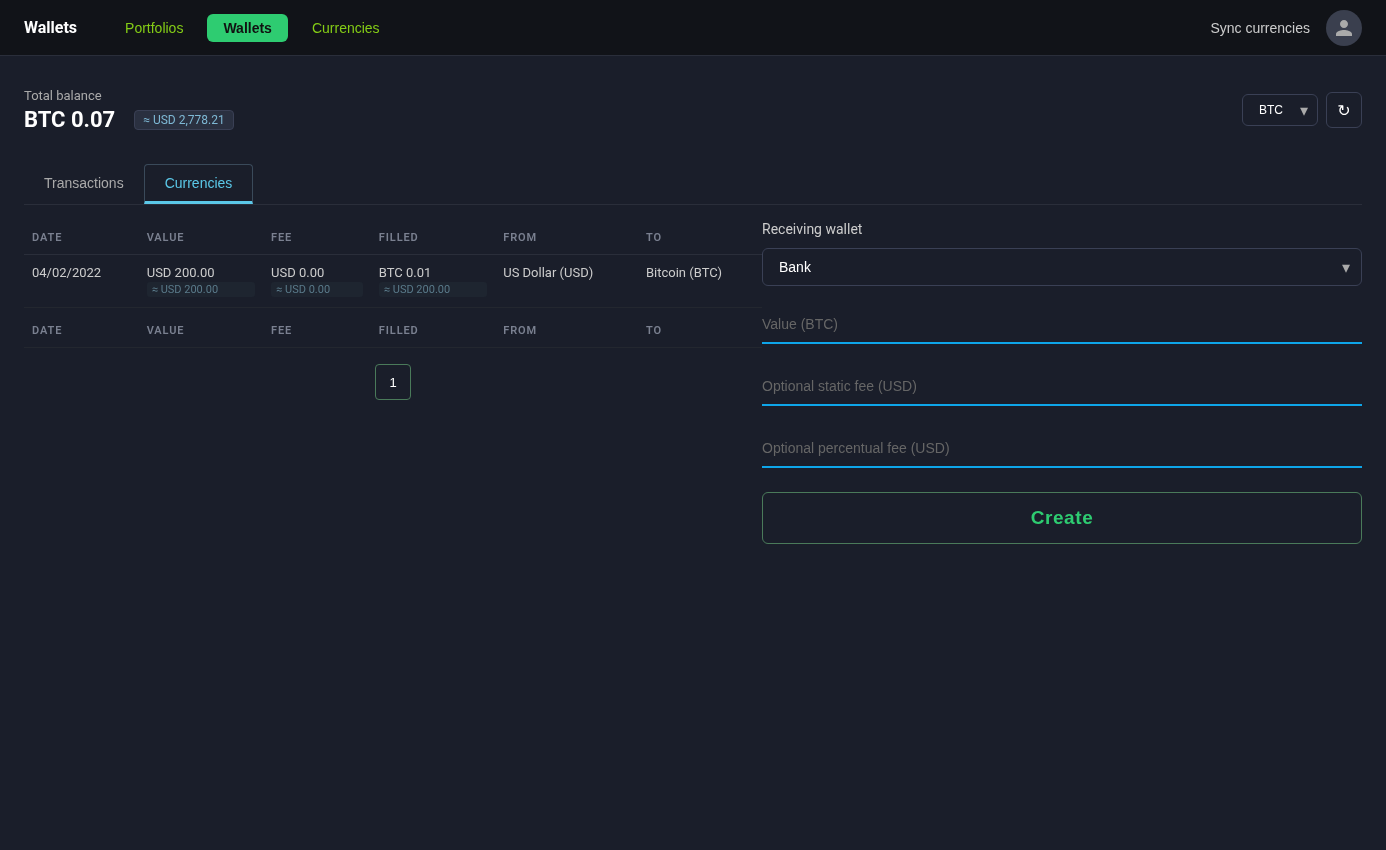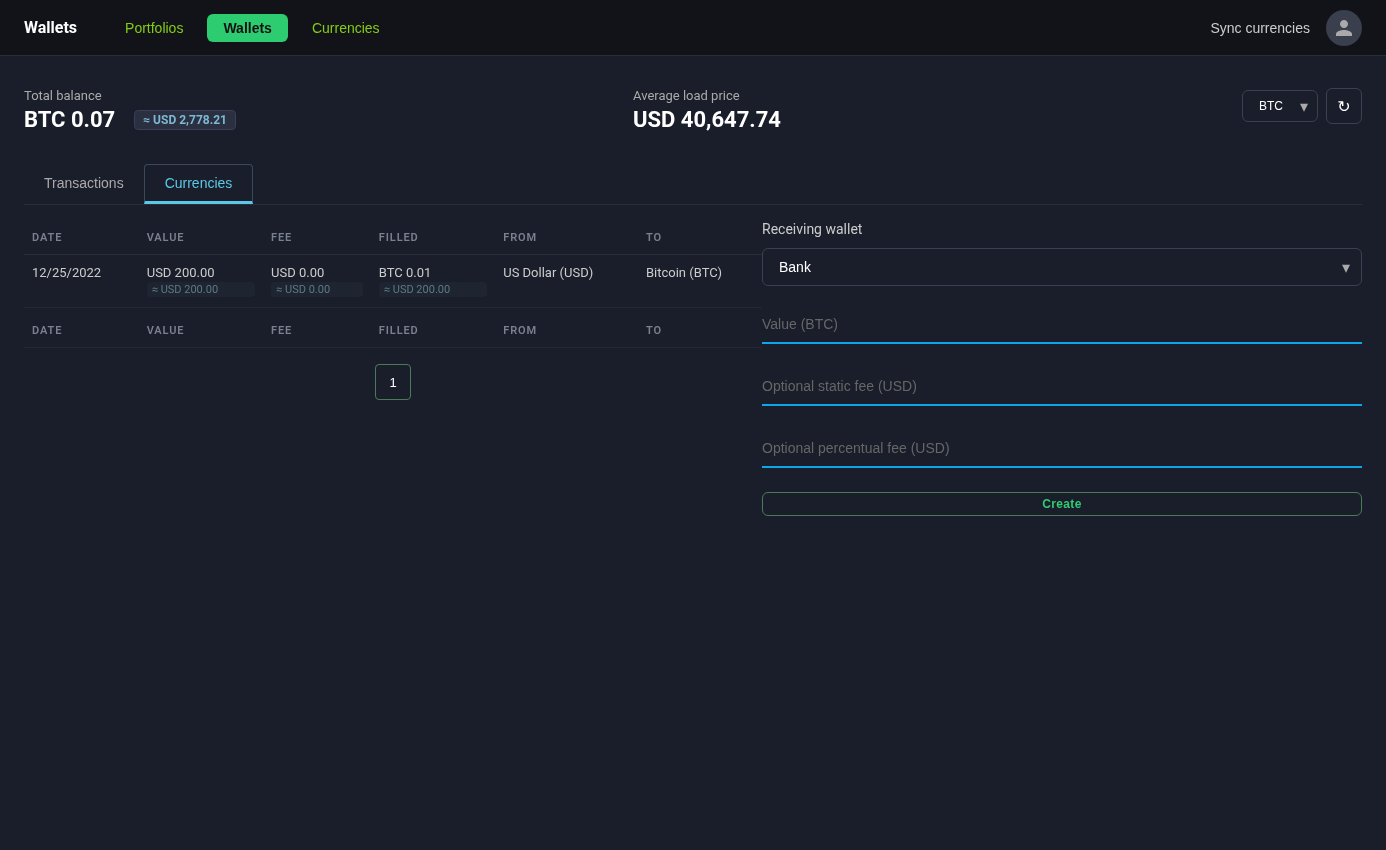--- a/index.html
+++ b/index.html
@@ -84,21 +84,21 @@
     }
     .page-title {
       font-size: 36px;
       font-weight: 700;
       color: #fff;
     }
 
     
     .balance-row {
       display: flex;
-      align-items: flex-start;
+      align-items: center;
       margin-bottom: 32px;
     }
     .balance-left {
       flex: 1;
     }
     .balance-label {
       font-size: 13px;
       color: #aaa;
       margin-bottom: 4px;
     }
@@ -108,21 +108,21 @@
       color: #fff;
       display: flex;
       align-items: center;
       gap: 19px;
     }
     .balance-usd-badge {
       background-color: #2a3040;
       border: 1px solid #3a4055;
       color: #7eb8d4;
       font-size: 12px;
-      font-weight: 700;
+      font-weight: 400;
       padding: 2px 8px;
       border-radius: 4px;
     }
     .avg-section {
       flex: 1;
     }
     .avg-label {
       font-size: 13px;
       color: #aaa;
       margin-bottom: 4px;
@@ -304,25 +304,25 @@
       padding: 10px 0;
       font-size: 14px;
       margin-bottom: 24px;
       outline: none;
     }
     .form-input::placeholder {
       color: #666;
     }
     .create-btn {
       width: 100%;
-      padding: 4px;
+      padding: 14px;
       background: transparent;
       border: 1px solid #4a7a5a;
       color: #2ecc71;
-      font-size: 12px;
+      font-size: 19px;
       font-weight: 600;
       border-radius: 6px;
       cursor: pointer;
       letter-spacing: 0.03em;
     }
   </style>
 </head>
 <body>
 
 <nav class="navbar">
@@ -346,24 +346,20 @@
 
 
   <div class="balance-row">
     <div class="balance-left">
       <div class="balance-label">Total balance</div>
       <div class="balance-btc">
         <span>BTC 0.07</span>
         <span class="balance-usd-badge">≈ USD 2,778.21</span>
       </div>
     </div>
-    <div class="avg-section">
-      <div class="avg-label">Average load price</div>
-      <div class="avg-value">USD 40,647.74</div>
-    </div>
     <div class="currency-controls">
       <div class="currency-select-wrapper">
         <select class="currency-select">
           <option>BTC</option>
           <option>ETH</option>
           <option>USD</option>
         </select>
       </div>
       <button class="refresh-btn">↻</button>
     </div>
@@ -383,21 +379,21 @@
             <th>DATE</th>
             <th>VALUE</th>
             <th>FEE</th>
             <th>FILLED</th>
             <th>FROM</th>
             <th>TO</th>
           </tr>
         </thead>
         <tbody>
           <tr>
-            <td>12/25/2022</td>
+            <td>04/02/2022</td>
             <td>
               <span>USD 200.00</span>
               <span class="sub-value">≈ USD 200.00</span>
             </td>
             <td>
               <span>USD 0.00</span>
               <span class="sub-value">≈ USD 0.00</span>
             </td>
             <td>
               <span>BTC 0.01</span>

